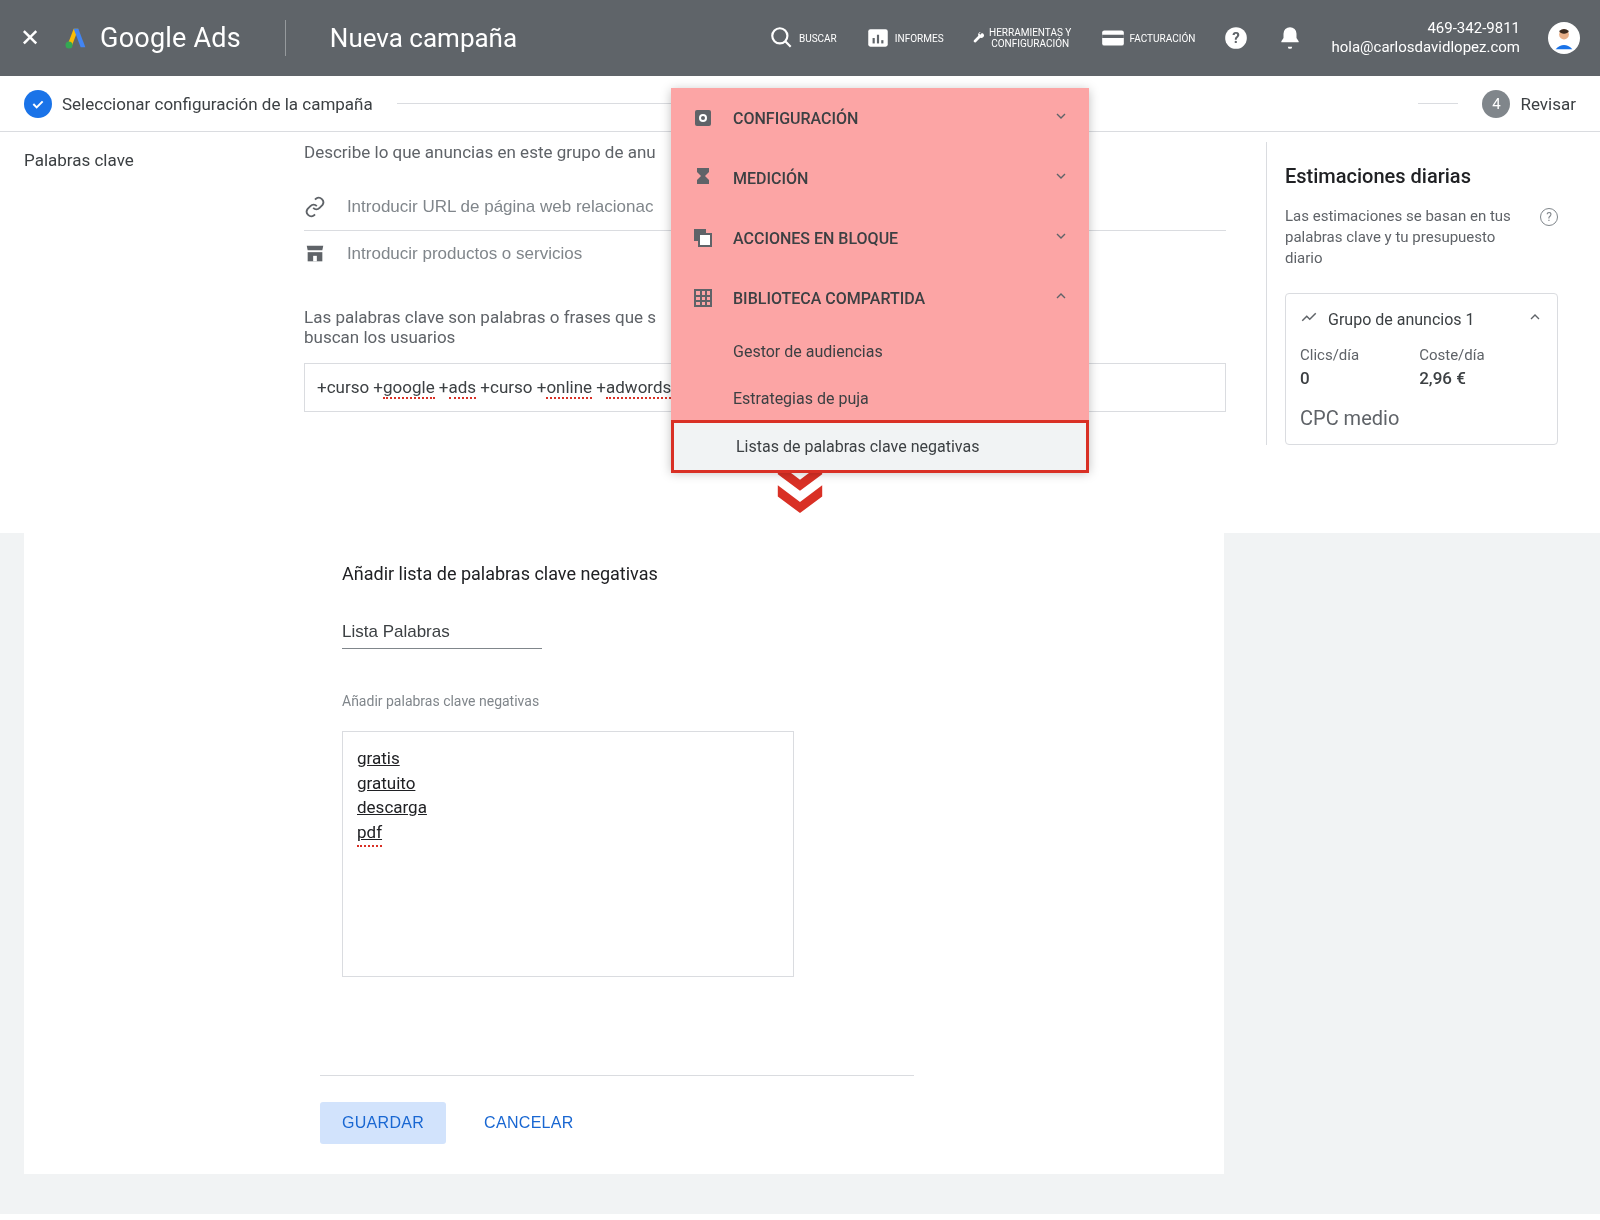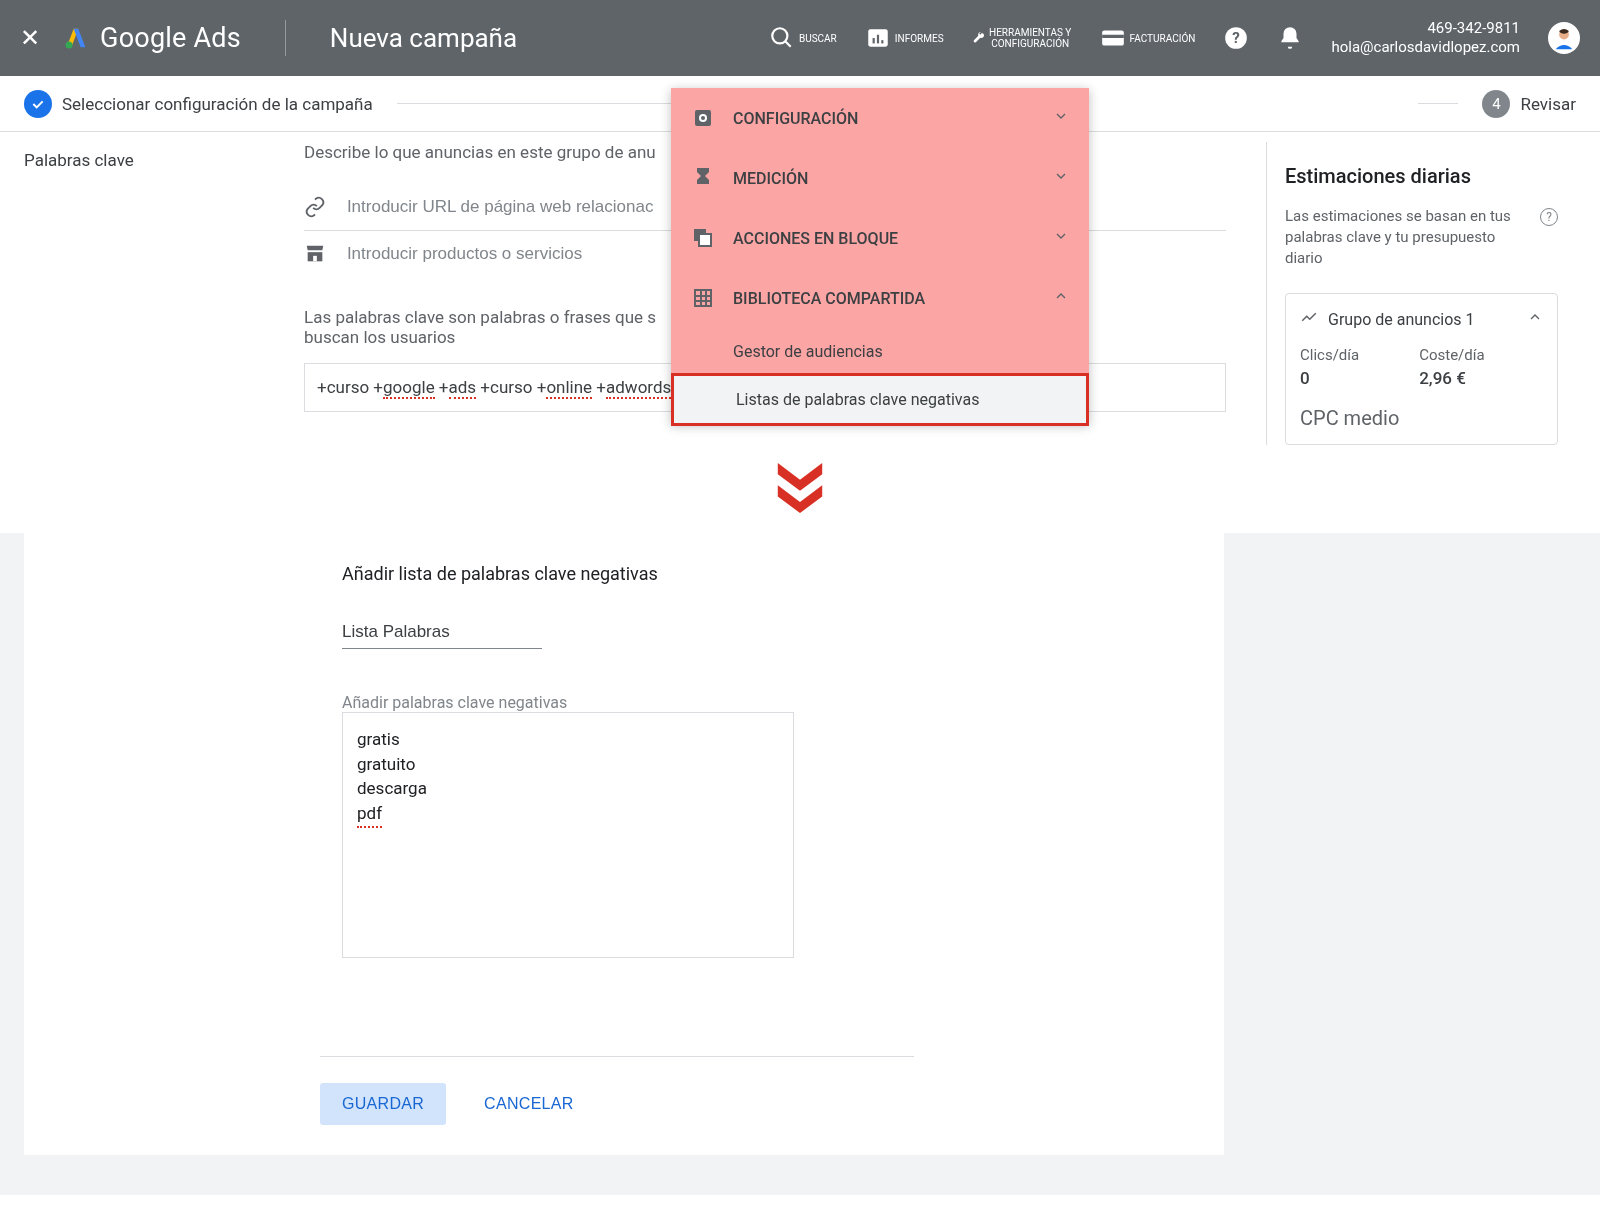--- a/index.html
+++ b/index.html
@@ -68,23 +68,23 @@
 
 
 .arrow-down { display: flex; justify-content: center; margin-top: 14px; margin-bottom: 14px; }
 .arrow-down svg { width: 74px; height: 60px; }
 
 
 .bottom-wrap { background: #f1f3f4; padding: 0 24px 40px 24px; }
 .bottom-card { background: #fff; max-width: 1200px; margin-left: 0; padding: 30px 310px 30px 318px; }
 .bottom-card h2 { font-size: 18px; font-weight: 400; color: #202124; margin-bottom: 32px; }
 .list-name-field { border: none; border-bottom: 1px solid #80868b; padding: 6px 0; font-size: 17px; color: #3c4043; width: 200px; background: transparent; outline: none; margin-bottom: 44px; display: block; }
-.neg-label { font-size: 16px; color: #80868b; }
+.neg-label { font-size: 14px; color: #80868b; margin-bottom: 22px; }
 .neg-box { border: 1px solid #dadce0; width: 452px; height: 246px; padding: 14px; font-size: 17px; line-height: 1.45; color: #202124; }
-.neg-box .neg-line { display: block; }
+.neg-box .neg-line { display: block; text-decoration: underline; }
 .action-row { display: flex; gap: 24px; margin-top: 98px; border-top: 1px solid #dadce0; padding-top: 26px; margin-left: -22px; }
 .btn-save { background: #d2e3fc; color: #1967d2; font-size: 16px; font-weight: 500; padding: 12px 22px; border: none; border-radius: 3px; cursor: pointer; letter-spacing: 0.3px; position: relative; }
 .btn-cancel { background: none; color: #1967d2; font-size: 16px; font-weight: 500; padding: 12px 14px; border: none; cursor: pointer; letter-spacing: 0.3px; }
 </style>
 </head>
 <body>
 
 <div class="header">
   <div class="header-left">
     <span class="close-x">✕</span>
@@ -237,20 +237,21 @@
         </svg>
     </span>
     <span>BIBLIOTECA COMPARTIDA</span>
     <span class="chev">
       <svg width="16" height="16" viewBox="0 0 24 24" fill="none" stroke="#5f6368" stroke-width="2">
           <polyline points="6 15 12 9 18 15"></polyline>
         </svg>
     </span>
   </div>
   <div class="menu-item">Gestor de audiencias</div>
+  <div class="menu-item">Estrategias de puja</div>
   <div class="menu-item highlighted">Listas de palabras clave negativas</div>
 </div>
 
 <div class="content-top">
   <div class="left-col">
     <div class="keywords-heading">Palabras clave</div>
   </div>
   <div class="main-col">
     <div class="describe">Describe lo que anuncias en este grupo de anu</div>
     <div class="input-row">

